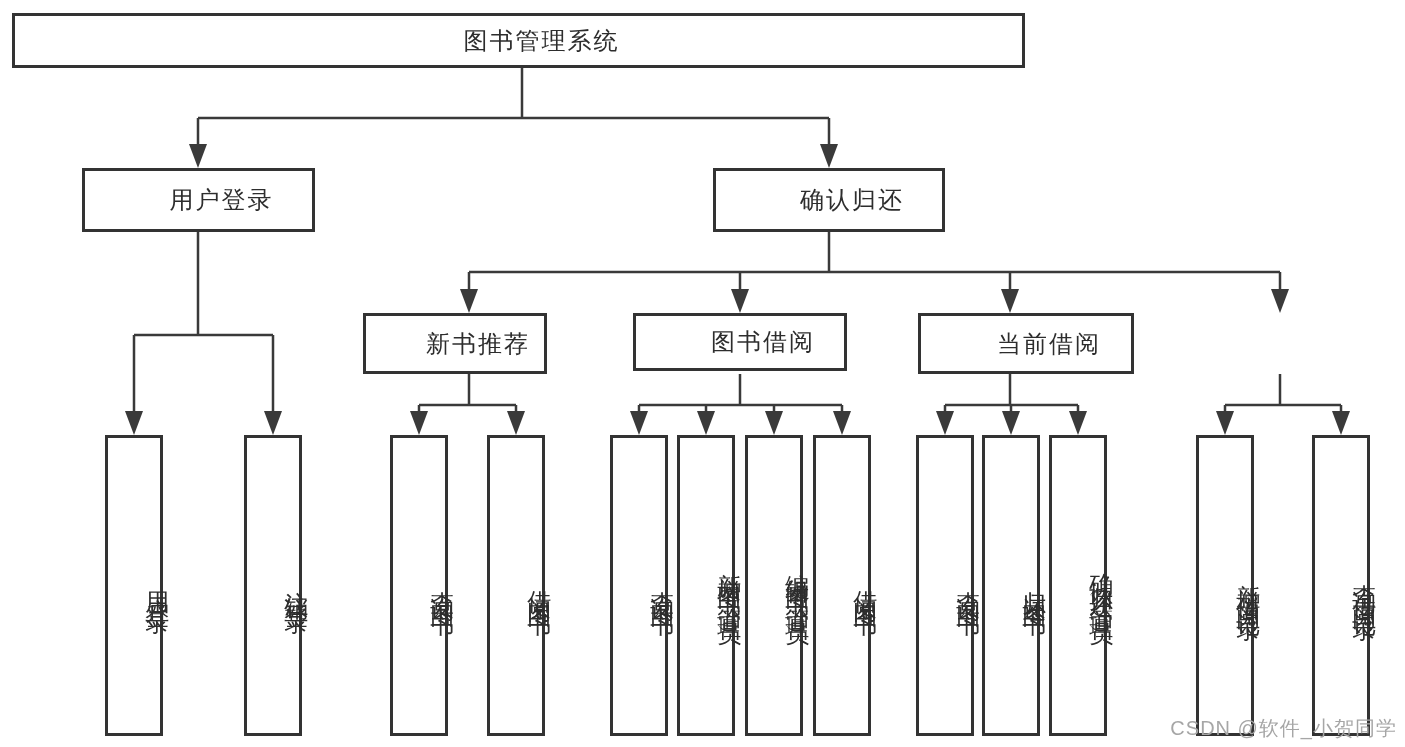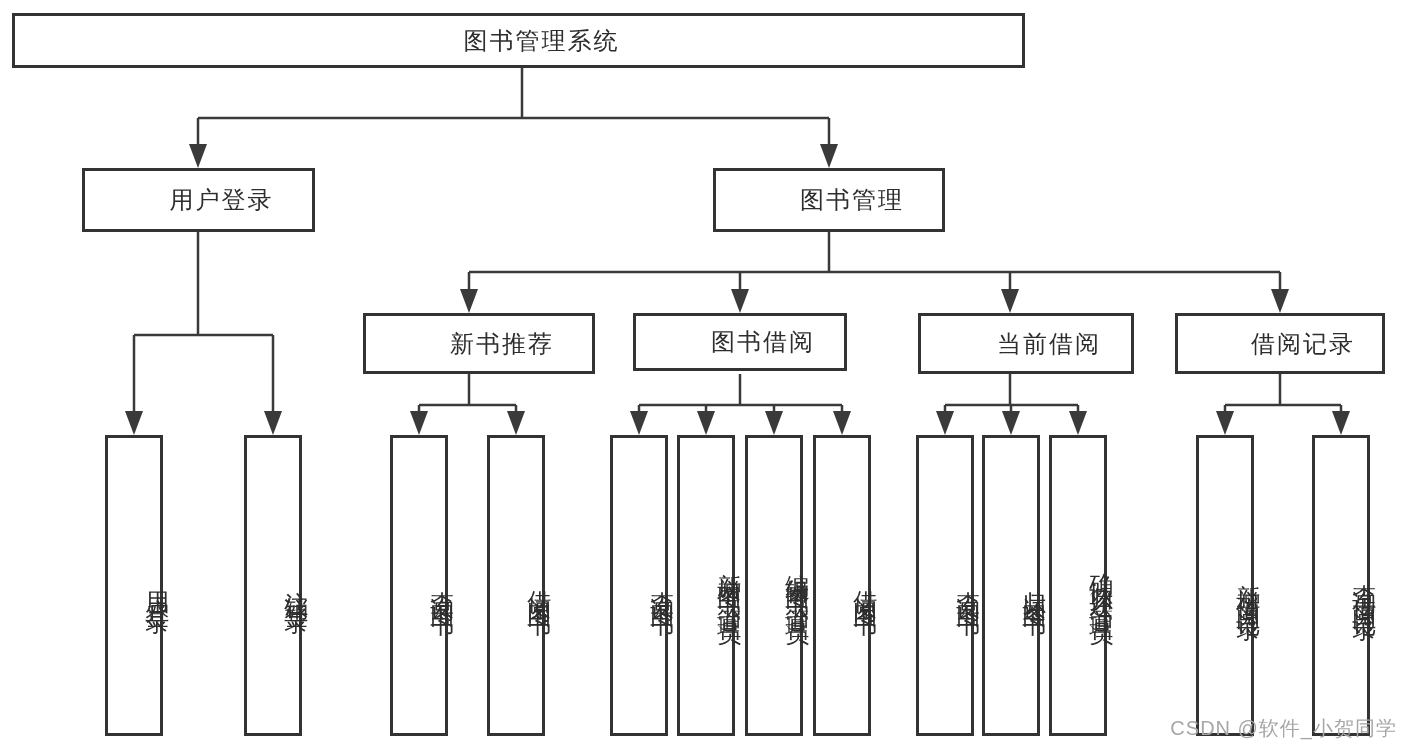--- a/index.html
+++ b/index.html
@@ -75,26 +75,25 @@
     <g>
       <path class="line" d="M1280 374 V405 M1225 405 H1341 M1225 405 V415 M1341 405 V415"></path>
       <polygon class="head" points="1216,411 1234,411 1225,435"></polygon>
       <polygon class="head" points="1332,411 1350,411 1341,435"></polygon>
     </g>
   </svg>
 
   <div class="box" style="left:12px;top:13px;width:1013px;height:55px;">图书管理系统</div>
 
   <div class="box" style="left:82px;top:168px;width:233px;height:64px;">用户登录</div>
-  <div class="box" style="left:713px;top:168px;width:232px;height:64px;">图书管理</div>
+  <div class="box" style="left:713px;top:168px;width:232px;height:64px;">确认归还</div>
 
-  <div class="box" style="left:363px;top:313px;width:232px;height:61px;">新书推荐</div>
+  <div class="box" style="left:363px;top:313px;width:184px;height:61px;">新书推荐</div>
   <div class="box" style="left:633px;top:313px;width:214px;height:58px;">图书借阅</div>
   <div class="box" style="left:918px;top:313px;width:216px;height:61px;">当前借阅</div>
-  <div class="box" style="left:1175px;top:313px;width:210px;height:61px;">借阅记录</div>
 
   <div class="box leaf" style="left:105px;top:435px;width:58px;height:301px;">
     <span>用户登录</span>
   </div>
   <div class="box leaf" style="left:244px;top:435px;width:58px;height:301px;">
     <span>注销登录</span>
   </div>
 
   <div class="box leaf" style="left:390px;top:435px;width:58px;height:301px;">
     <span>查询图书</span>

